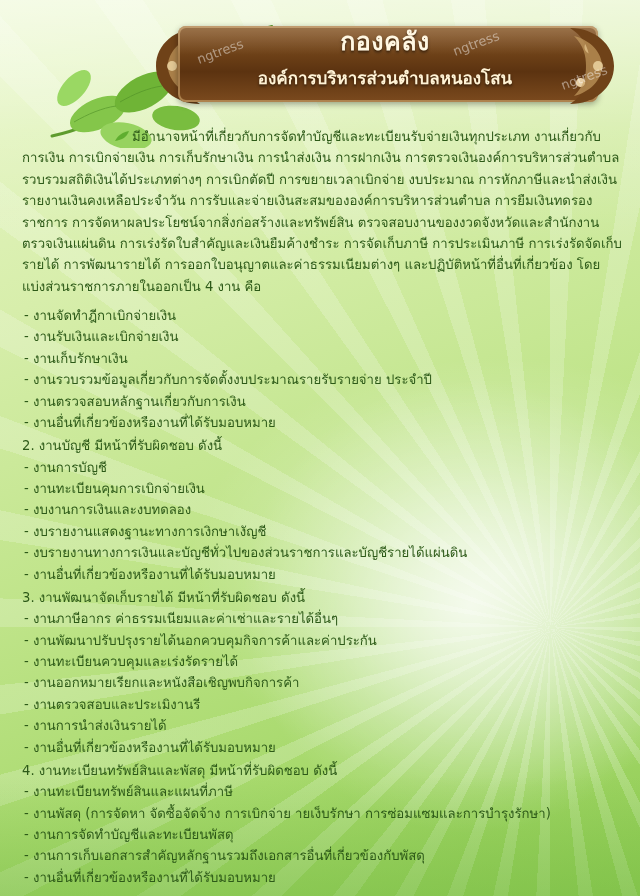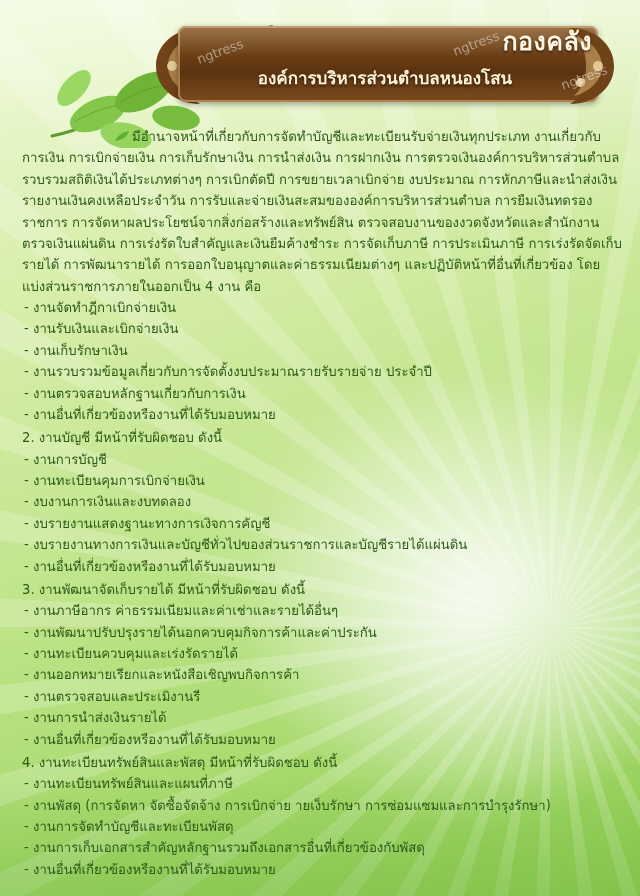--- a/index.html
+++ b/index.html
@@ -89,21 +89,21 @@
       radial-gradient(circle at 30% 62%, rgba(245,222,179,.9) 0 5px, rgba(245,222,179,0) 6px),
       radial-gradient(circle at 68% 72%, rgba(245,222,179,.9) 0 4px, rgba(245,222,179,0) 5px);
   }
   .banner-scroll-l { left: 0; }
   .banner-scroll-r { right: 0; transform: scaleX(-1); }
   .banner-scroll-l svg, .banner-scroll-r svg { display:block; }
 
   .banner-title {
     position: absolute;
     left: 28px; right: 28px; top: 8px;
-    text-align: right;
+    text-align: center;
     color: #fff7e2;
     font-size: 25px;
     font-weight: bold;
     line-height: 1.1;
     text-shadow: 0 1px 0 #4a2a0c, 0 2px 3px rgba(0,0,0,.5);
     letter-spacing: .5px;
   }
   .banner-sub {
     position: absolute;
     left: 28px; right: 28px; top: 44px;
@@ -209,41 +209,41 @@
     </div>
     <div class="banner-title">กองคลัง</div>
     <div class="banner-sub">องค์การบริหารส่วนตำบลหนองโสน</div>
   </div>
 
   <div class="wm" style="left:196px; top:44px;">ngtress</div>
   <div class="wm" style="left:452px; top:36px;">ngtress</div>
   <div class="wm" style="left:560px; top:70px;">ngtress</div>
 
   <div class="content">
-    <p class="intro" style="margin:0 0 0 0;">
+    <p class="intro" style="margin:0 0 8px 0;">
       <span class="lead-space"></span><span class="sprout"><svg width="16" height="12" viewBox="0 0 16 12" xmlns="http://www.w3.org/2000/svg">
             <path d="M1 11 C4 5 9 2 15 1 C13 7 8 10 1 11 Z" fill="#5fae2f"></path>
           </svg></span><span>มีอำนาจหน้าที่เกี่ยวกับการจัดทำบัญชีและทะเบียนรับจ่ายเงินทุกประเภท งานเกี่ยวกับการเงิน การเบิกจ่ายเงิน การเก็บรักษาเงิน การนำส่งเงิน การฝากเงิน การตรวจเงินองค์การบริหารส่วนตำบลรวบรวมสถิติเงินได้ประเภทต่างๆ การเบิกตัดปี การขยายเวลาเบิกจ่าย งบประมาณ การหักภาษีและนำส่งเงินรายงานเงินคงเหลือประจำวัน การรับและจ่ายเงินสะสมขององค์การบริหารส่วนตำบล การยืมเงินทดรองราชการ การจัดหาผลประโยชน์จากสิ่งก่อสร้างและทรัพย์สิน ตรวจสอบงานของงวดจังหวัดและสำนักงานตรวจเงินแผ่นดิน การเร่งรัดใบสำคัญและเงินยืมค้างชำระ การจัดเก็บภาษี การประเมินภาษี การเร่งรัดจัดเก็บรายได้ การพัฒนารายได้ การออกใบอนุญาตและค่าธรรมเนียมต่างๆ และปฏิบัติหน้าที่อื่นที่เกี่ยวข้อง  โดยแบ่งส่วนราชการภายในออกเป็น 4 งาน คือ</span>
     </p>
 
     <ul class="list-block">
       <li class="item">- งานจัดทำฎีกาเบิกจ่ายเงิน</li>
       <li class="item">- งานรับเงินและเบิกจ่ายเงิน</li>
       <li class="item">- งานเก็บรักษาเงิน</li>
       <li class="item">- งานรวบรวมข้อมูลเกี่ยวกับการจัดตั้งงบประมาณรายรับรายจ่าย ประจำปี</li>
       <li class="item">- งานตรวจสอบหลักฐานเกี่ยวกับการเงิน</li>
       <li class="item">- งานอื่นที่เกี่ยวข้องหรืองานที่ได้รับมอบหมาย</li>
     </ul>
 
     <div class="section-head">2. งานบัญชี มีหน้าที่รับผิดชอบ ดังนี้</div>
     <ul class="list-block">
       <li class="item">- งานการบัญชี</li>
       <li class="item">- งานทะเบียนคุมการเบิกจ่ายเงิน</li>
       <li class="item">- งบงานการเงินและงบทดลอง</li>
-      <li class="item">- งบรายงานแสดงฐานะทางการเงิจการคัญชี</li>
+      <li class="item">- งบรายงานแสดงฐานะทางการเงิกษาเงัญชี</li>
       <li class="item">- งบรายงานทางการเงินและบัญชีทั่วไปของส่วนราชการและบัญชีรายได้แผ่นดิน</li>
       <li class="item">- งานอื่นที่เกี่ยวข้องหรืองานที่ได้รับมอบหมาย</li>
     </ul>
 
     <div class="section-head">3. งานพัฒนาจัดเก็บรายได้ มีหน้าที่รับผิดชอบ ดังนี้</div>
     <ul class="list-block">
       <li class="item">- งานภาษีอากร ค่าธรรมเนียมและค่าเช่าและรายได้อื่นๆ</li>
       <li class="item">- งานพัฒนาปรับปรุงรายได้นอกควบคุมกิจการค้าและค่าประกัน</li>
       <li class="item">- งานทะเบียนควบคุมและเร่งรัดรายได้</li>
       <li class="item">- งานออกหมายเรียกและหนังสือเชิญพบกิจการค้า</li>

